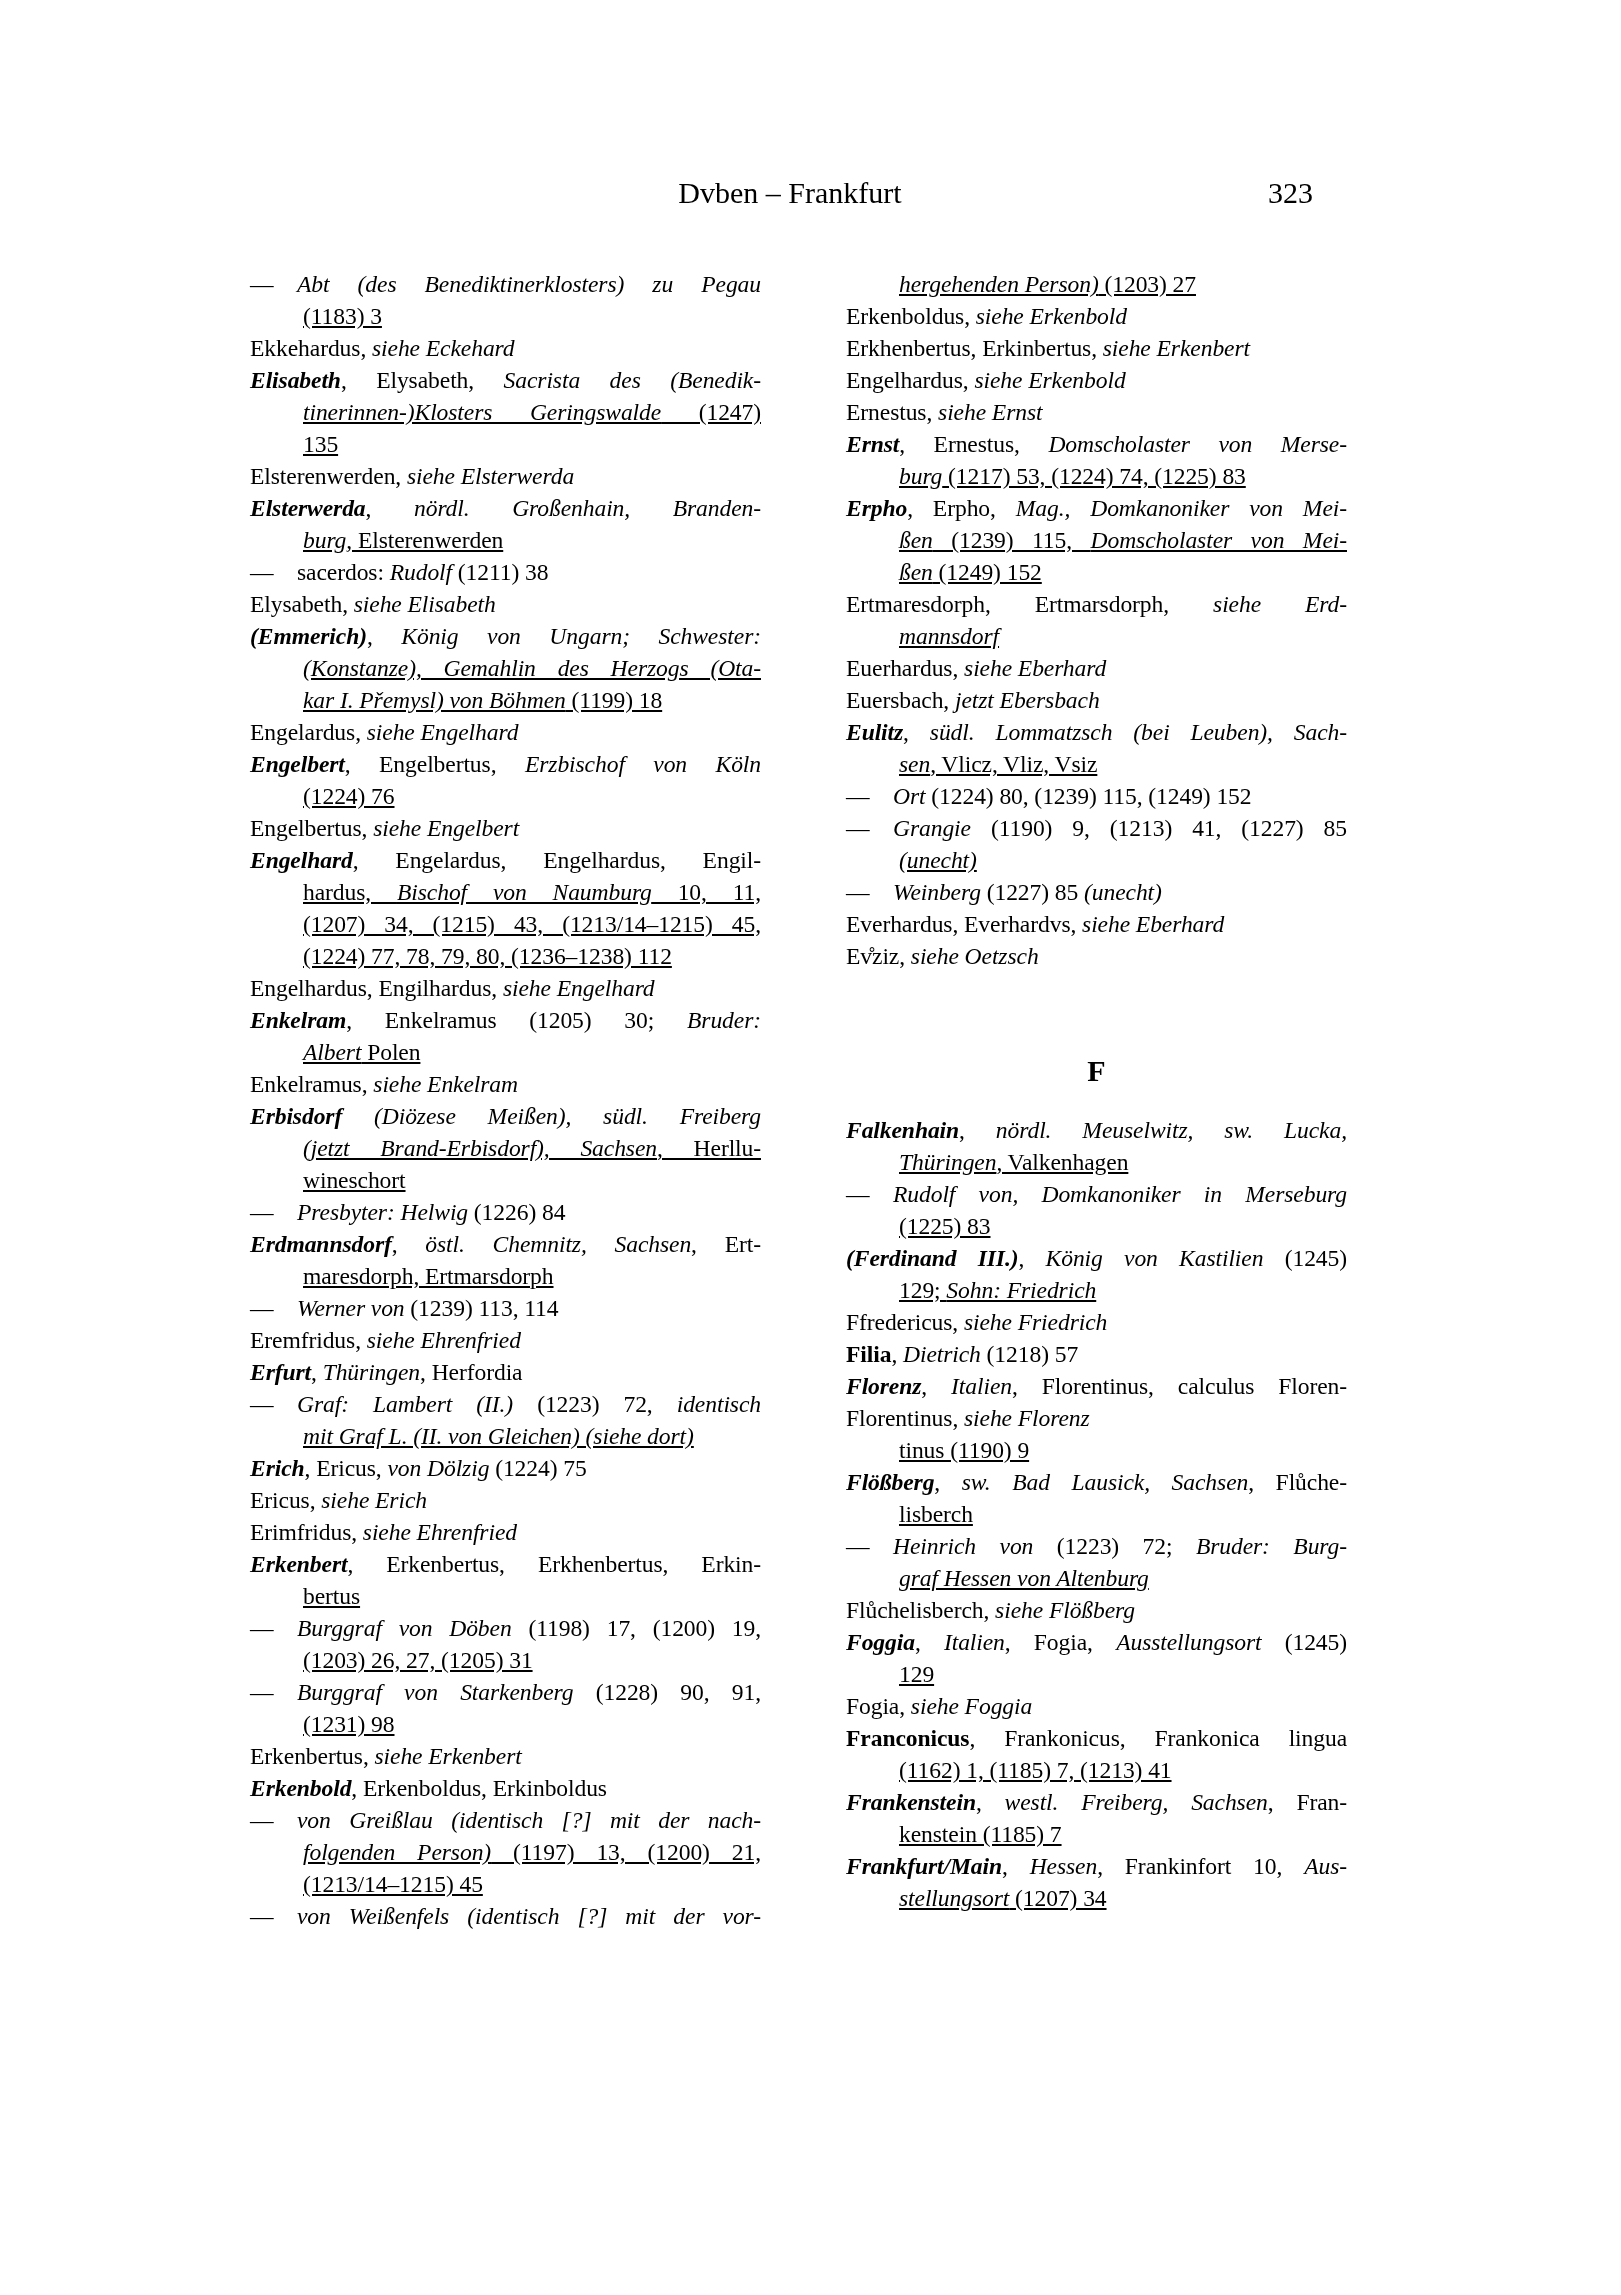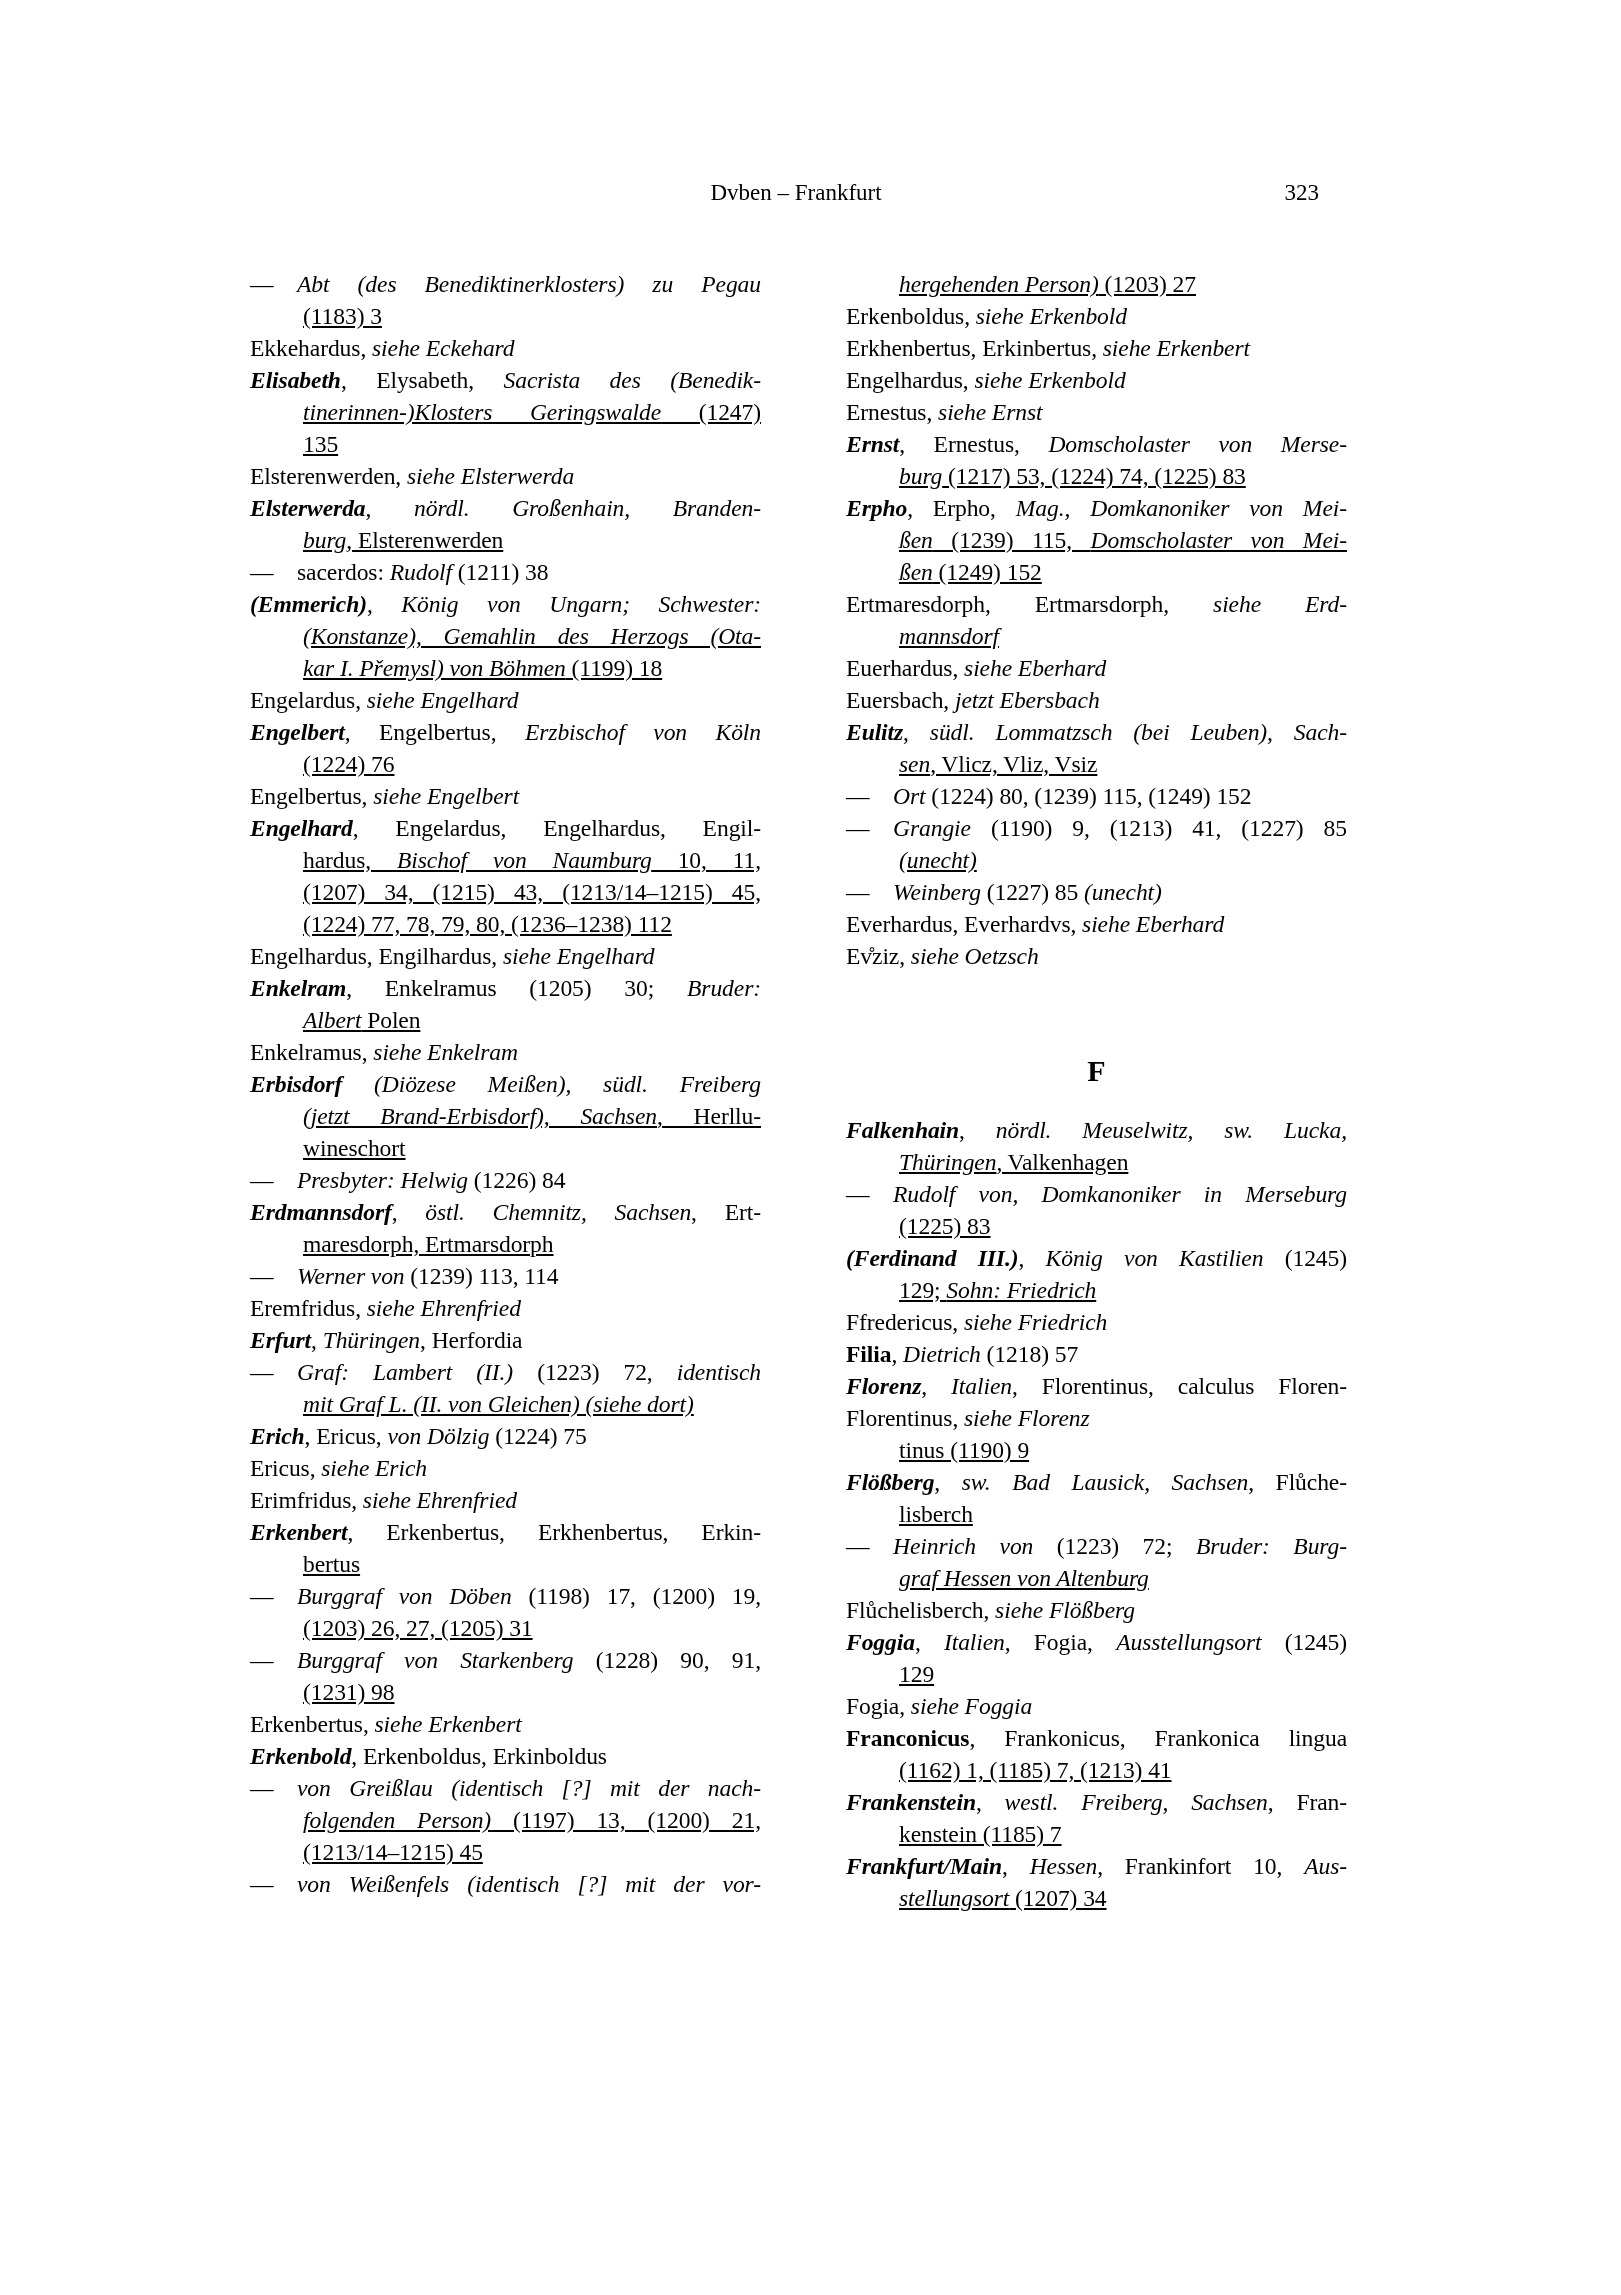--- a/index.html
+++ b/index.html
@@ -4,22 +4,22 @@
 <style>
   html,body{margin:0;padding:0;background:#e8e8e8;}
   .page{
     position:relative;
     width:1622px;height:2295px;
     background:#ffffff;
     color:#000;
     font-family:"Liberation Serif","DejaVu Serif",serif;
   }
   .header{
-    position:absolute;left:214px;top:178px;width:1105px;height:34px;
-    font-size:23px;line-height:30px;
+    position:absolute;left:208px;top:178px;width:1105px;height:34px;
+    font-size:30px;line-height:30px;
   }
   .header .title{text-align:center;text-indent:59px;}
   .header .pagenum{position:absolute;right:0;top:0;}
   .col{
     position:absolute;top:268px;
     font-size:23.6px;line-height:32px;letter-spacing:-0.1px;margin-left:36px;
   }
   .col.left{left:214px;width:511px;}
   .col.right{left:810px;width:501px;}
   .line{height:32px;line-height:32px;white-space:nowrap;}
@@ -48,20 +48,21 @@
       <div class="line j"><span class="seg r">— </span><span class="seg i">Abt (des Benediktinerklosters) zu Pegau</span></div>
       <div class="line ind"><span class="seg r">(1183) 3</span></div>
       <div class="line"><span class="seg r">Ekkehardus, </span><span class="seg i">siehe Eckehard</span></div>
       <div class="line j"><span class="seg bi">Elisabeth</span><span class="seg r">, Elysabeth, </span><span class="seg i">Sacrista des (Benedik-</span></div>
       <div class="line ind j"><span class="seg i">tinerinnen-)Klosters Geringswalde</span><span class="seg r"> (1247)</span></div>
       <div class="line ind"><span class="seg r">135</span></div>
       <div class="line"><span class="seg r">Elsterenwerden, </span><span class="seg i">siehe Elsterwerda</span></div>
       <div class="line j"><span class="seg bi">Elsterwerda</span><span class="seg r">, </span><span class="seg i">nördl. Großenhain, Branden-</span></div>
       <div class="line ind"><span class="seg i">burg</span><span class="seg r">, Elsterenwerden</span></div>
       <div class="line"><span class="seg r">— sacerdos: </span><span class="seg i">Rudolf</span><span class="seg r"> (1211) 38</span></div>
+      <div class="line"><span class="seg r">Elysabeth, </span><span class="seg i">siehe Elisabeth</span></div>
       <div class="line j"><span class="seg bi">(Emmerich)</span><span class="seg r">, </span><span class="seg i">König von Ungarn; Schwester:</span></div>
       <div class="line ind j"><span class="seg i">(Konstanze), Gemahlin des Herzogs (Ota-</span></div>
       <div class="line ind"><span class="seg i">kar I. Přemysl) von Böhmen</span><span class="seg r"> (1199) 18</span></div>
       <div class="line"><span class="seg r">Engelardus, </span><span class="seg i">siehe Engelhard</span></div>
       <div class="line j"><span class="seg bi">Engelbert</span><span class="seg r">, Engelbertus, </span><span class="seg i">Erzbischof von Köln</span></div>
       <div class="line ind"><span class="seg r">(1224) 76</span></div>
       <div class="line"><span class="seg r">Engelbertus, </span><span class="seg i">siehe Engelbert</span></div>
       <div class="line j"><span class="seg bi">Engelhard</span><span class="seg r">, Engelardus, Engelhardus, Engil-</span></div>
       <div class="line ind j"><span class="seg r">hardus, </span><span class="seg i">Bischof von Naumburg</span><span class="seg r"> 10, 11,</span></div>
       <div class="line ind j"><span class="seg r">(1207) 34, (1215) 43, (1213/14–1215) 45,</span></div>

